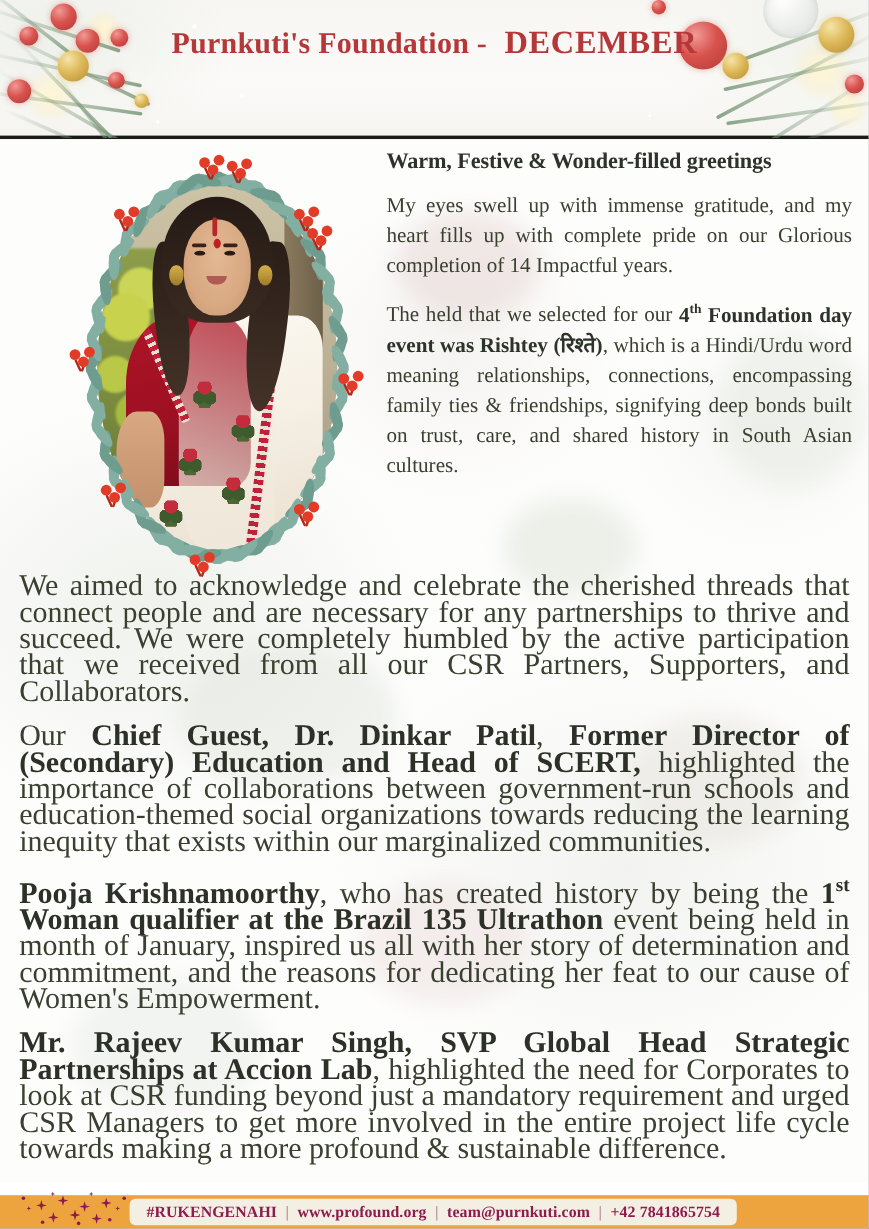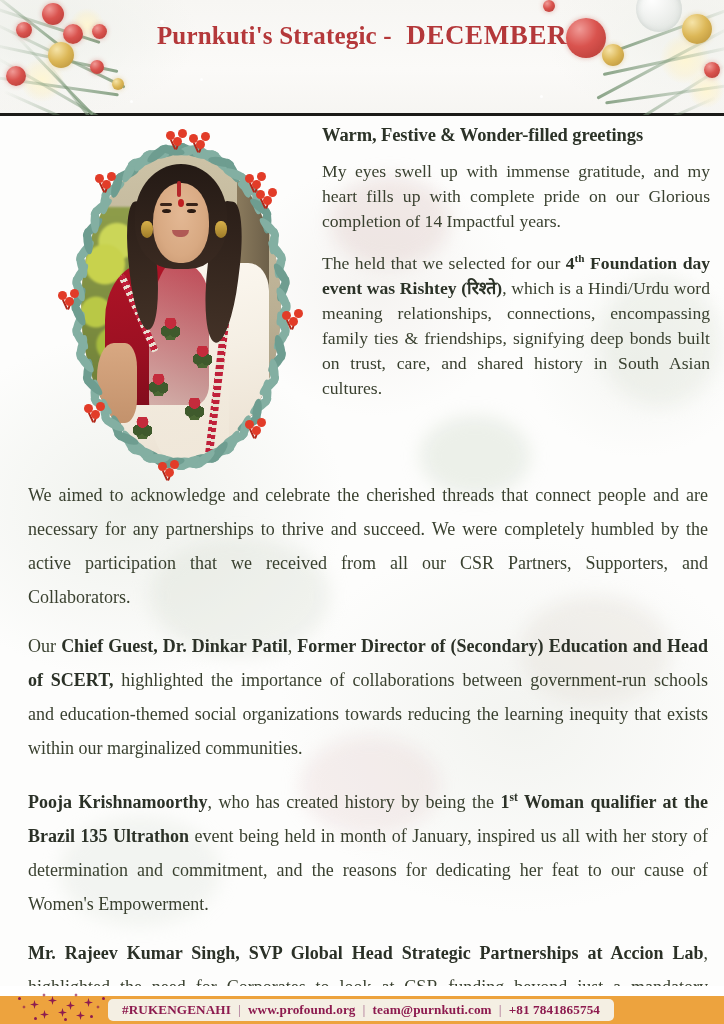--- a/index.html
+++ b/index.html
@@ -306,25 +306,25 @@
 
   
   .wide {
     position: absolute;
     left: 16px;
     width: 692px;
     z-index: 6;
   }
   .wide p {
     font-family: "Liberation Serif", serif;
-    font-size: 18px;
-    line-height: 34px;
+    font-size: 25px;
+    line-height: 22px;
     color: #39402f;
     text-align: justify;
-    margin: 0 0 15px 12px;
+    margin: 0 0 15px 0;
   }
   .wide p b { color: #2b3127; }
 
   
   .footer {
     position: absolute;
     left: 0; top: 996px;
     width: 724px; height: 28px;
     background: #eda33e;
     z-index: 8;
@@ -416,21 +416,21 @@
     <div class="glow" style="left:660px; top:34px; width:50px; height:50px;"></div>
     <div class="glow" style="left:688px; top:72px; width:36px; height:36px;"></div>
 
     <div class="snow" style="left:160px; top:20px; width:4px; height:4px;"></div>
     <div class="snow" style="left:200px; top:78px; width:3px; height:3px;"></div>
     <div class="snow" style="left:500px; top:30px; width:4px; height:4px;"></div>
     <div class="snow" style="left:540px; top:95px; width:3px; height:3px;"></div>
     <div class="snow" style="left:130px; top:100px; width:3px; height:3px;"></div>
 
     <div class="hdr-sub">
-      <span>Purnkuti's Strategic - </span><span class="month">DECEMBER</span>
+      <span>Purnkuti's Foundation - </span><span class="month">DECEMBER</span>
     </div>
   </div>
   <div class="header-divider"></div>
 
   <div class="body-area">
     <div class="mottle" style="left:330px; top:60px; width:120px; height:90px; background:rgba(222,198,196,.35);"></div>
     <div class="mottle" style="left:420px; top:300px; width:110px; height:80px; background:rgba(210,220,205,.4);"></div>
     <div class="mottle" style="left:150px; top:420px; width:180px; height:120px; background:rgba(214,222,210,.35);"></div>
     <div class="mottle" style="left:520px; top:480px; width:150px; height:110px; background:rgba(224,218,210,.35);"></div>
     <div class="mottle" style="left:300px; top:620px; width:140px; height:100px; background:rgba(228,206,204,.3);"></div>
@@ -658,17 +658,17 @@
       <div class="spark dot" style="left:90px; top:5px;"></div>
       <div class="spark dot" style="left:6px; top:5px;"></div>
     </div>
     <div class="footer-pill">
       <span>#RUKENGENAHI</span>
       <span class="footer-sep">|</span>
       <span>www.profound.org</span>
       <span class="footer-sep">|</span>
       <span>team@purnkuti.com</span>
       <span class="footer-sep">|</span>
-      <span>+81 7841865754</span>
+      <span>+42 7841865754</span>
     </div>
   </div>
 
 </div>
 
 </body></html>

